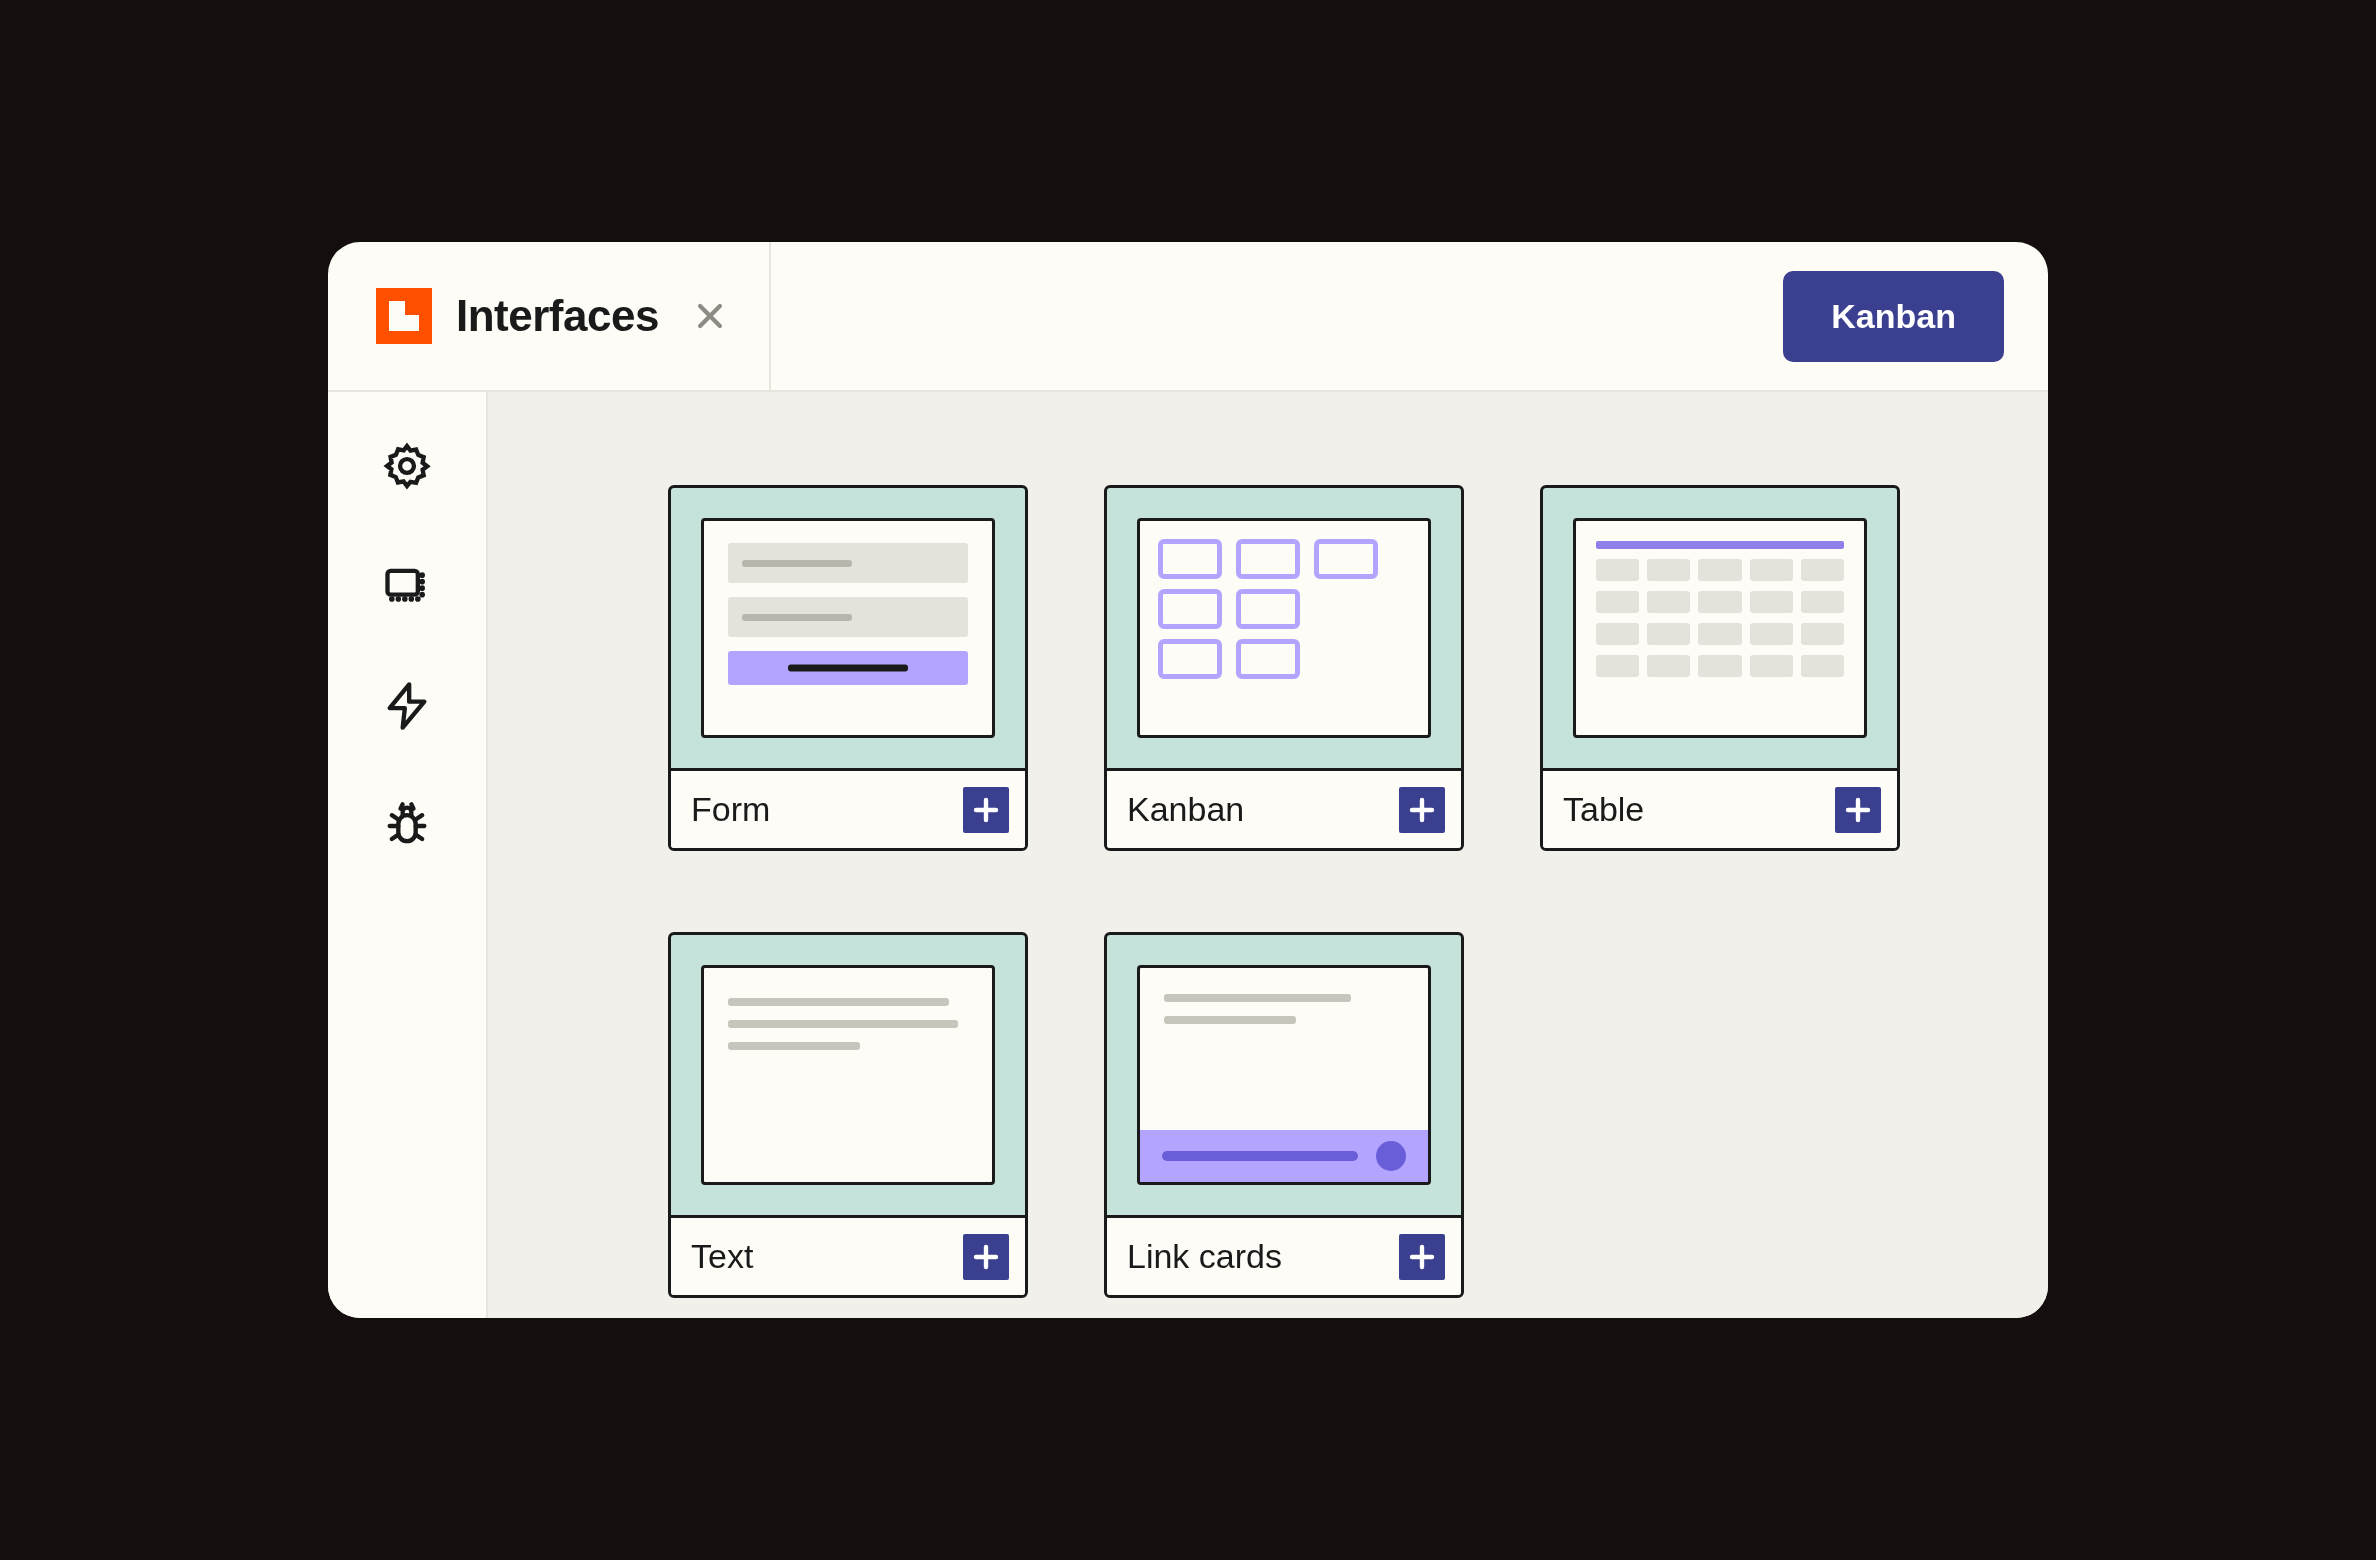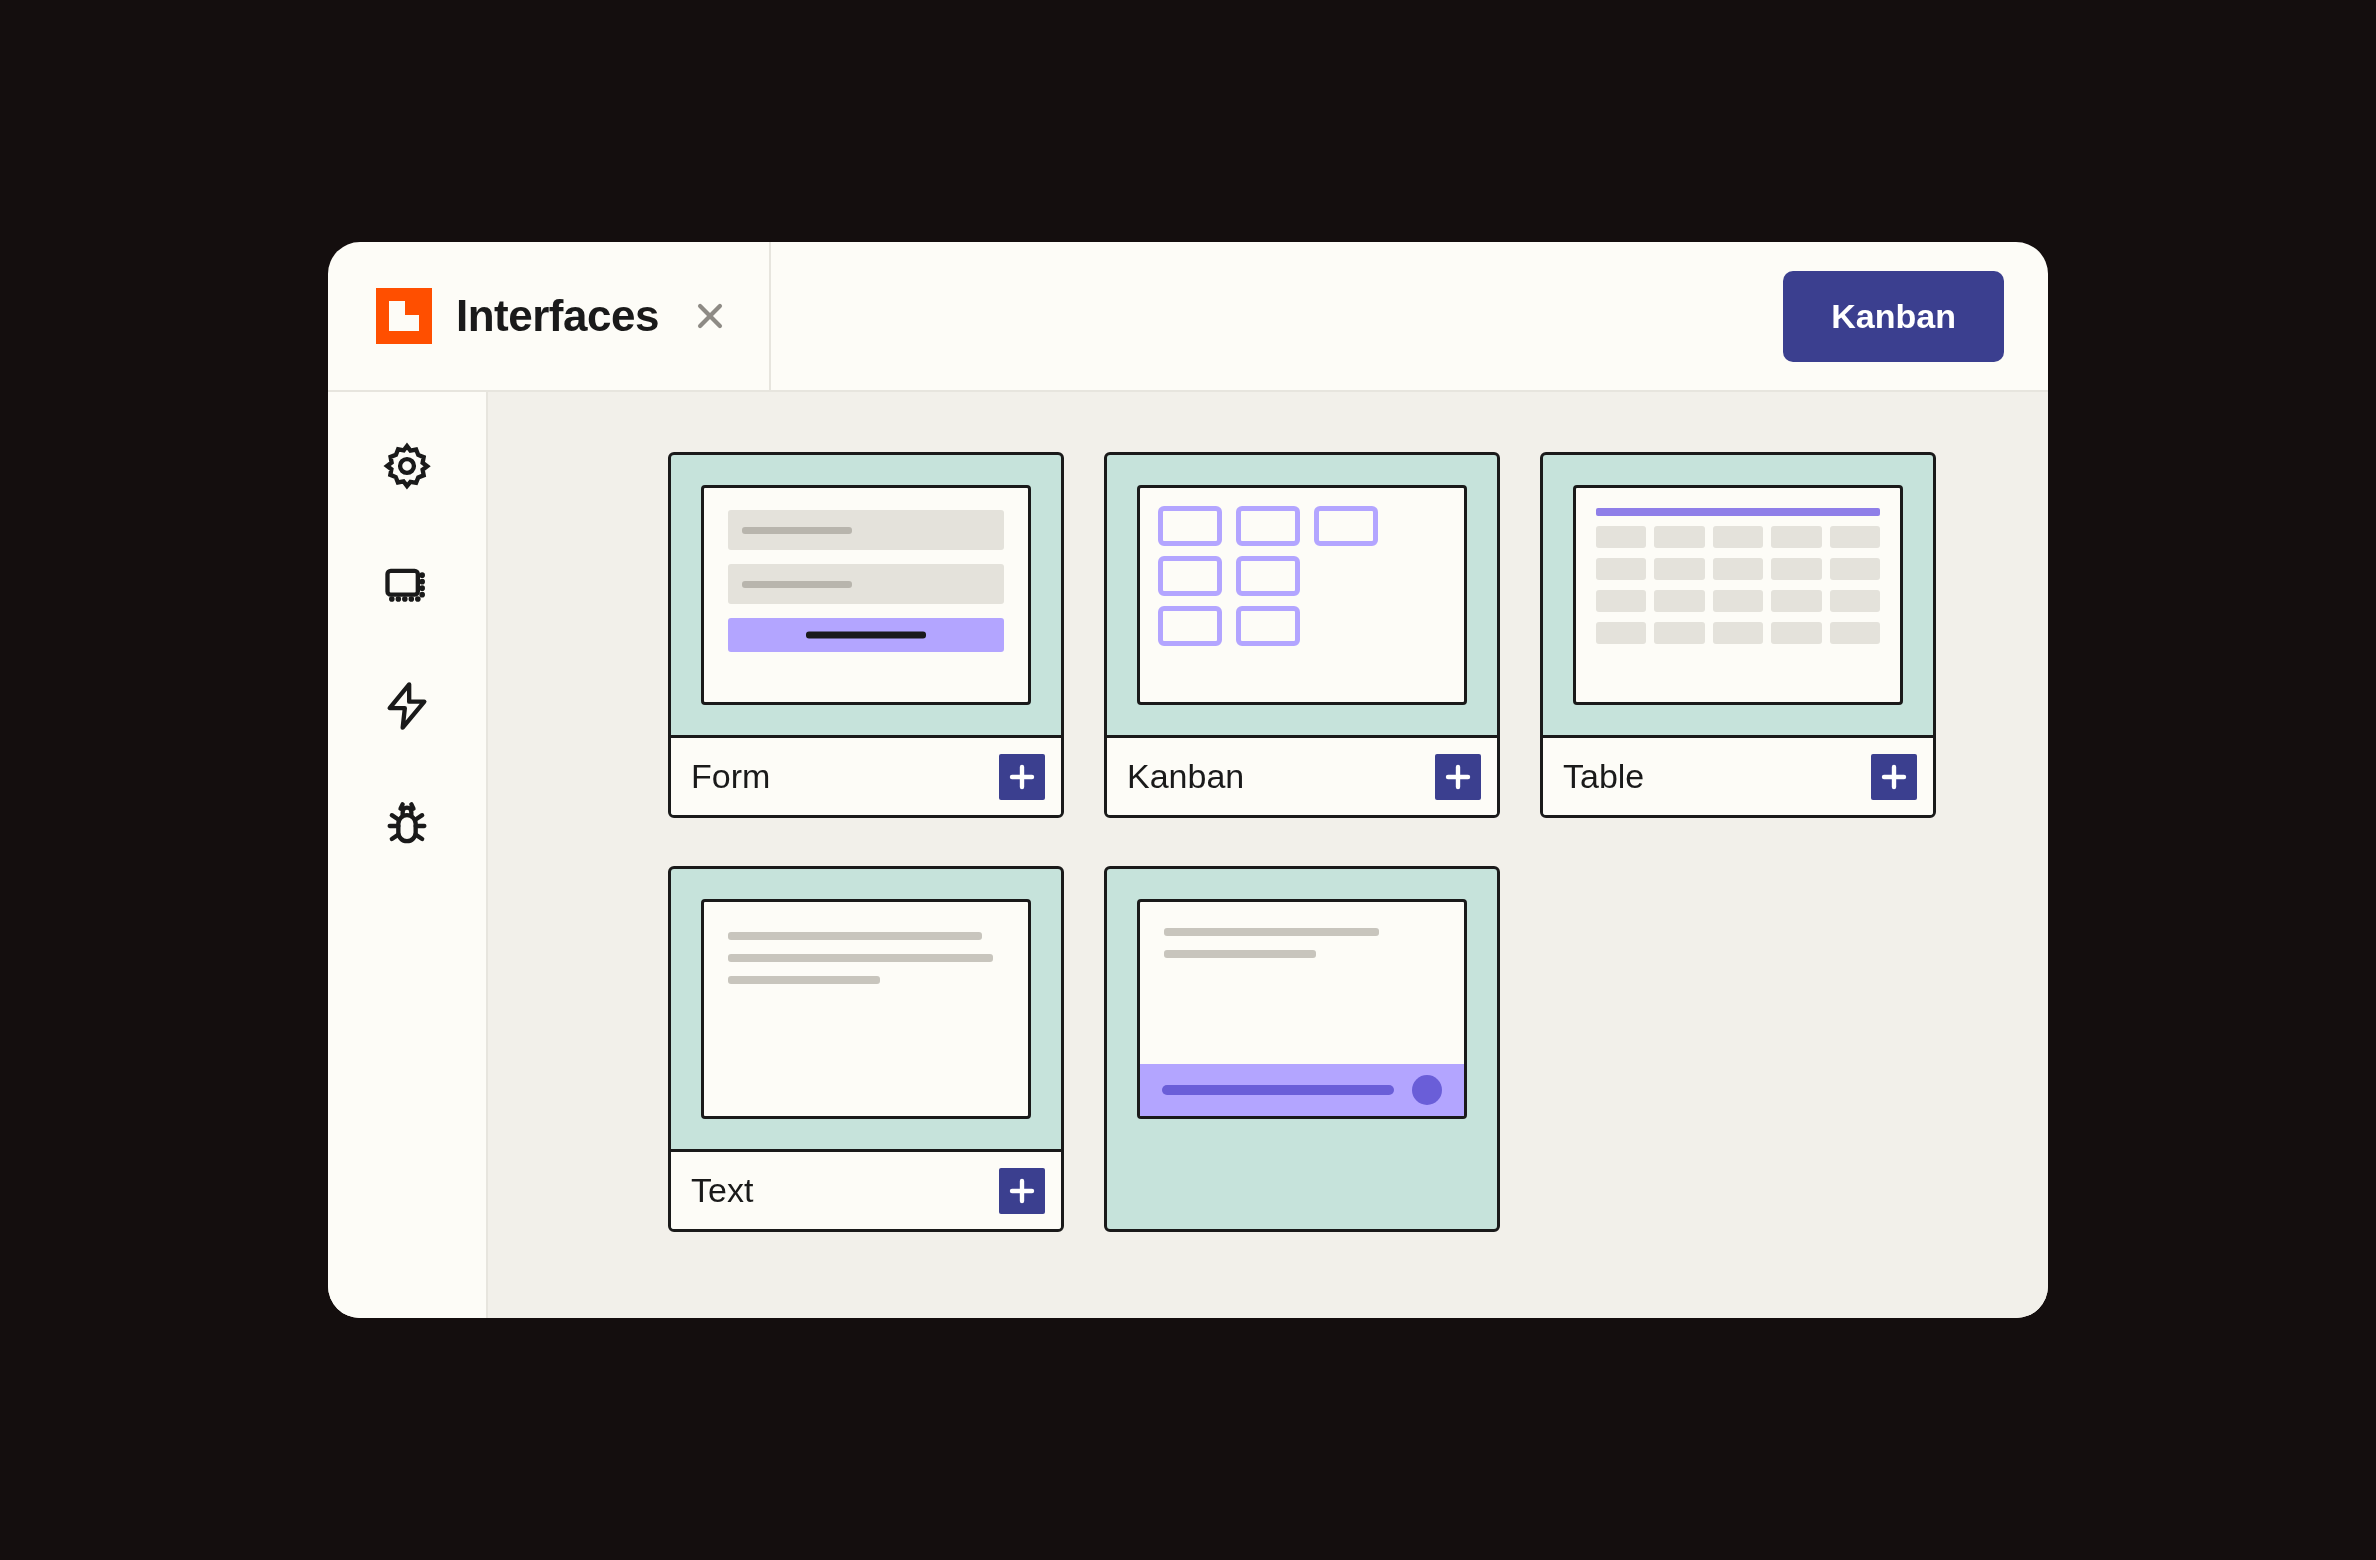--- a/index.html
+++ b/index.html
@@ -118,26 +118,27 @@
     overflow:hidden;
   }
 
   .card-grid{
     display:grid;
     grid-template-columns: repeat(3, 388px);
     gap:48px 48px;
   }
 
   .block-card{
-    width:396px;
+    width:360px;
     border:3px solid #1a1a1a;
     border-radius:6px;
     background:#c6e3db;
     overflow:hidden;
     cursor:pointer;
+    margin-top:33px;
   }
   .card-preview{
     height:280px;
     padding:30px;
     display:flex;
     align-items:stretch;
     justify-content:center;
   }
   .preview-inner{
     flex:1;
@@ -411,20 +412,29 @@
         <div class="block-card">
           <div class="card-preview">
             <div class="preview-inner pv-link">
               <div class="pv-link-top">
                 <div class="line w85"></div>
                 <div class="line w60"></div>
               </div>
               <div class="pv-link-bottom"></div>
             </div>
           </div>
+          <div class="card-footer">
+            <span class="card-label">Link cards</span>
+            <button class="add-btn">
+              <svg viewBox="0 0 24 24" fill="none" stroke="currentColor" stroke-width="3.5" stroke-linecap="round">
+                  <line x1="12" y1="4" x2="12" y2="20"></line>
+                  <line x1="4" y1="12" x2="20" y2="12"></line>
+                </svg>
+            </button>
+          </div>
         </div>
 
 
       </div>
     </div>
 
   </div>
 </div>
 
 </body></html>

